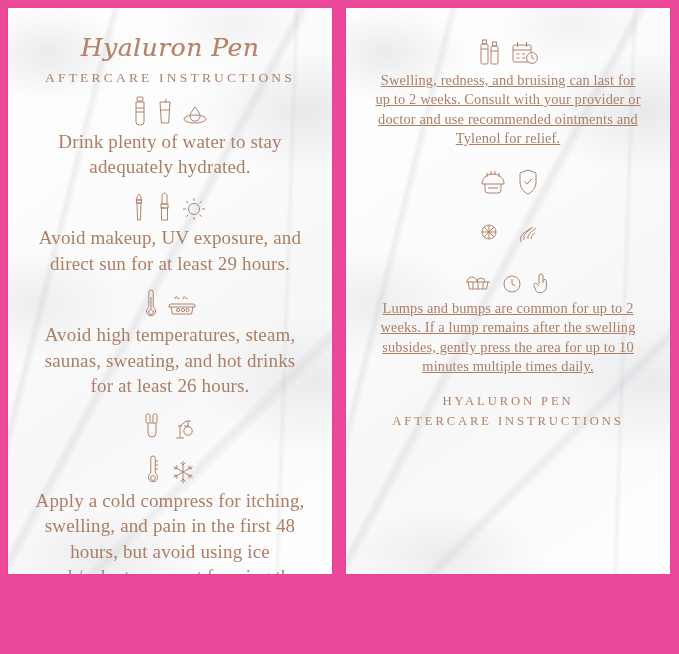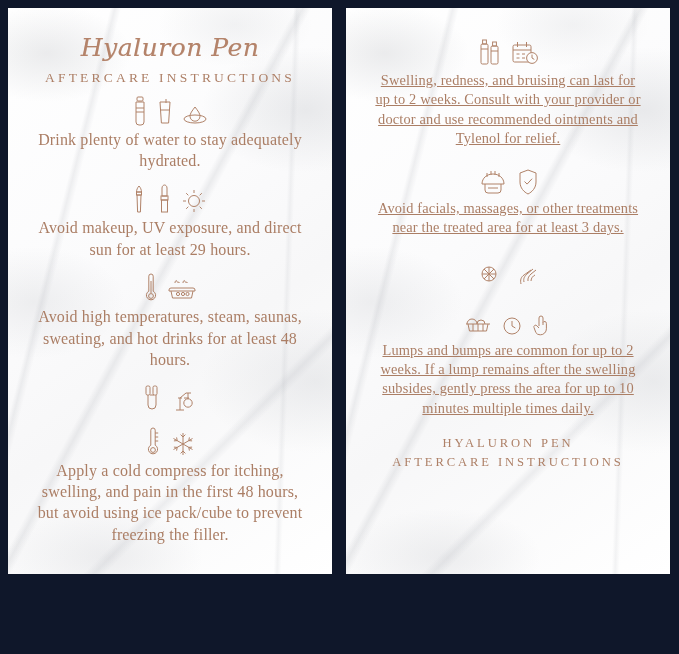--- a/index.html
+++ b/index.html
@@ -10,21 +10,21 @@
   body {
     width: 679px;
     height: 654px;
     font-family: "Liberation Serif", serif;
     overflow: hidden;
   }
   .page {
     position: relative;
     width: 679px;
     height: 654px;
-    background: #0f172a;
+    background: #ec4899;
   }
   .cards {
     position: absolute;
     top: 8px;
     left: 8px;
     width: 663px;
     height: 570px;
     display: flex;
     gap: 14px;
   }
@@ -91,21 +91,21 @@
     align-items: flex-end;
     gap: 9px;
     height: 34px;
     margin-bottom: 3px;
   }
   .icons svg {
     display: block;
   }
   .para {
     font-family: "Liberation Serif", serif;
-    font-size: 16px;
+    font-size: 19px;
     line-height: 1.34;
     color: #ab7e65;
     letter-spacing: 0.15px;
     margin: 0 auto;
     max-width: 276px;
   }
   .card2 .para {
     font-size: 14.4px;
     max-width: 272px;
     text-decoration: underline;
@@ -198,21 +198,21 @@
                 <path d="M8 8c0-2 1.5-3.5 2-1.5.5 2 2-0.5 2.5 1.5"></path>
                 <path d="M16 8c0-2 1.5-3.5 2-1.5.5 2 2-0.5 2.5 1.5"></path>
                 <path d="M4 13h22a2 2 0 0 1 2 2v1H2v-1a2 2 0 0 1 2-2z"></path>
                 <path d="M4 16l1.5 7h19l1.5-7"></path>
                 <circle cx="11" cy="19" r="1.6"></circle>
                 <circle cx="16" cy="19" r="1.6"></circle>
                 <circle cx="20.5" cy="19" r="1.6"></circle>
               </svg>
             </span>
           </div>
-          <p class="para">Avoid high temperatures, steam, saunas, sweating, and hot drinks for at least 48 hours.</p>
+          <p class="para">Avoid high temperatures, steam, saunas, sweating, and hot drinks for at least 26 hours.</p>
         </div>
 
         <div class="block">
           <div class="icons">
             <span>
               <svg width="18" height="30" viewBox="0 0 18 30" fill="none" stroke="#b08268" stroke-width="1">
                 <rect x="3" y="2" width="4" height="9" rx="1.4"></rect>
                 <rect x="10" y="2" width="4" height="9" rx="1.4"></rect>
                 <path d="M5 11v10a4 4 0 0 0 4 4 4 4 0 0 0 4-4V11"></path>
                 <path d="M7 11h4"></path>
@@ -291,21 +291,20 @@
                 <path d="M10 20h10"></path>
               </svg>
             </span>
             <span>
               <svg width="22" height="28" viewBox="0 0 22 28" fill="none" stroke="#b08268" stroke-width="1">
                 <path d="M11 2l8 3v9c0 6-4 10-8 12-4-2-8-6-8-12V5z"></path>
                 <path d="M7.5 13.5l2.6 2.6 5-5.4"></path>
               </svg>
             </span>
           </div>
-          <p class="para">Avoid facials, massages, or other treatments near the treated area for at least 3 days.</p>
         </div>
 
         <div class="block" style="margin-top:16px;">
           <div class="icons">
             <span>
               <svg width="30" height="28" viewBox="0 0 30 28" fill="none" stroke="#b08268" stroke-width="1">
                 <circle cx="13" cy="14" r="7"></circle>
                 <path d="M13 7v14M6 14h14"></path>
                 <path d="M8 9l10 10M18 9L8 19"></path>
               </svg>

